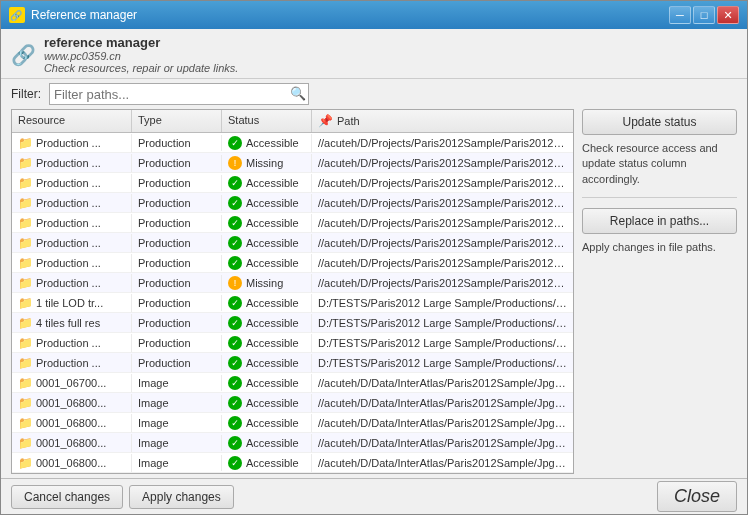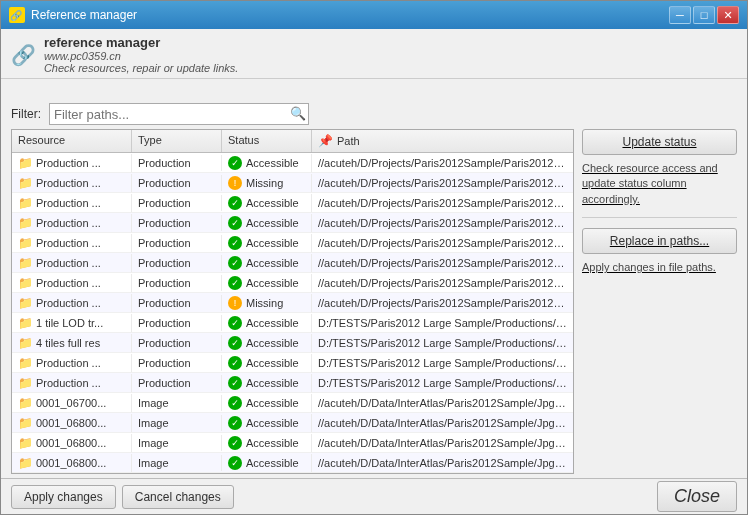--- a/index.html
+++ b/index.html
@@ -107,21 +107,20 @@
       color: #555;
       font-style: italic;
     }
 
     .toolbar-area {
       padding: 4px 10px;
       display: flex;
       align-items: center;
       gap: 8px;
       flex-shrink: 0;
-      margin-top: 20px;
     }
 
     .filter-label {
       color: #333;
       font-size: 12px;
     }
 
     .filter-input-wrap {
       position: relative;
       flex: 1;
@@ -267,21 +266,20 @@
       font-size: 9px;
       flex-shrink: 0;
     }
 
     .right-panel {
       width: 155px;
       display: flex;
       flex-direction: column;
       gap: 6px;
       flex-shrink: 0;
-      text-decoration: underline;
     }
 
     .panel-btn {
       width: 100%;
       padding: 5px 8px;
       background: linear-gradient(to bottom, #f5f5f5, #e0e0e0);
       border: 1px solid #aaa;
       border-radius: 3px;
       cursor: pointer;
       font-size: 12px;
@@ -601,18 +599,18 @@
       <button class="panel-btn">Update status</button>
       <span class="panel-desc">Check resource access and update status column accordingly.</span>
       <hr class="divider-line">
       <button class="panel-btn">Replace in paths...</button>
       <span class="panel-desc">Apply changes in file paths.</span>
     </div>
   </div>
 
   <div class="bottom-bar">
     <div class="bottom-left">
+      <button class="bottom-btn">Cancel changes</button>
       <button class="bottom-btn">Apply changes</button>
-      <button class="bottom-btn">Cancel changes</button>
     </div>
     <button class="close-bottom-btn">Close</button>
   </div>
 </div>
 
 </body></html>

